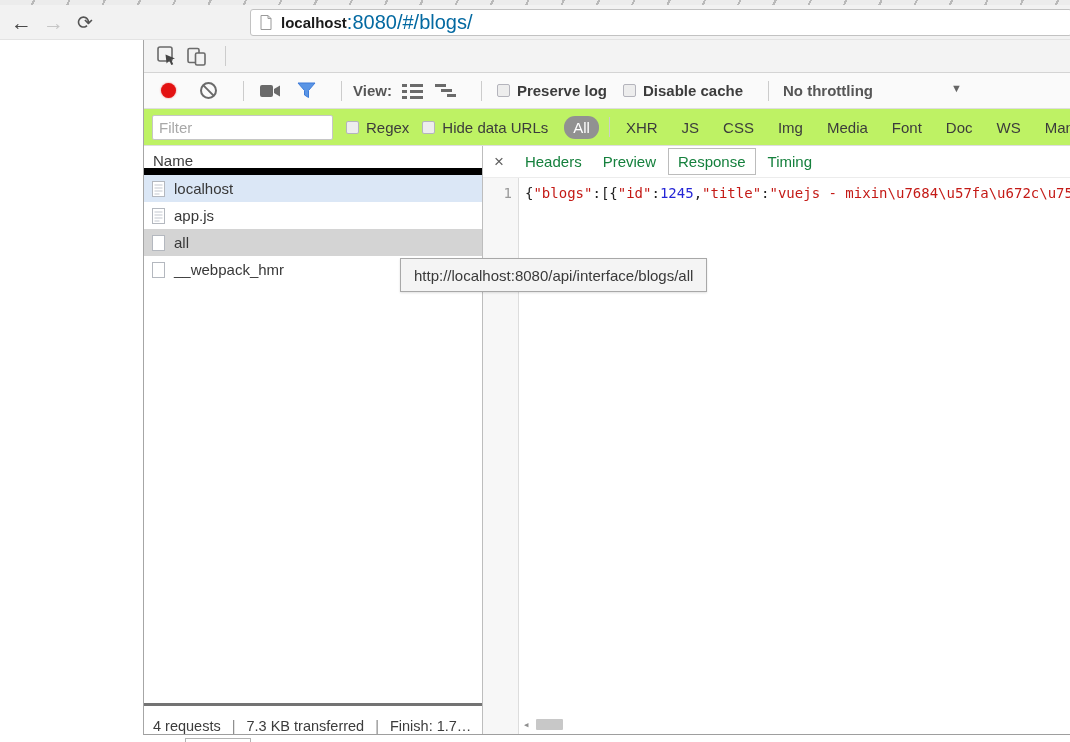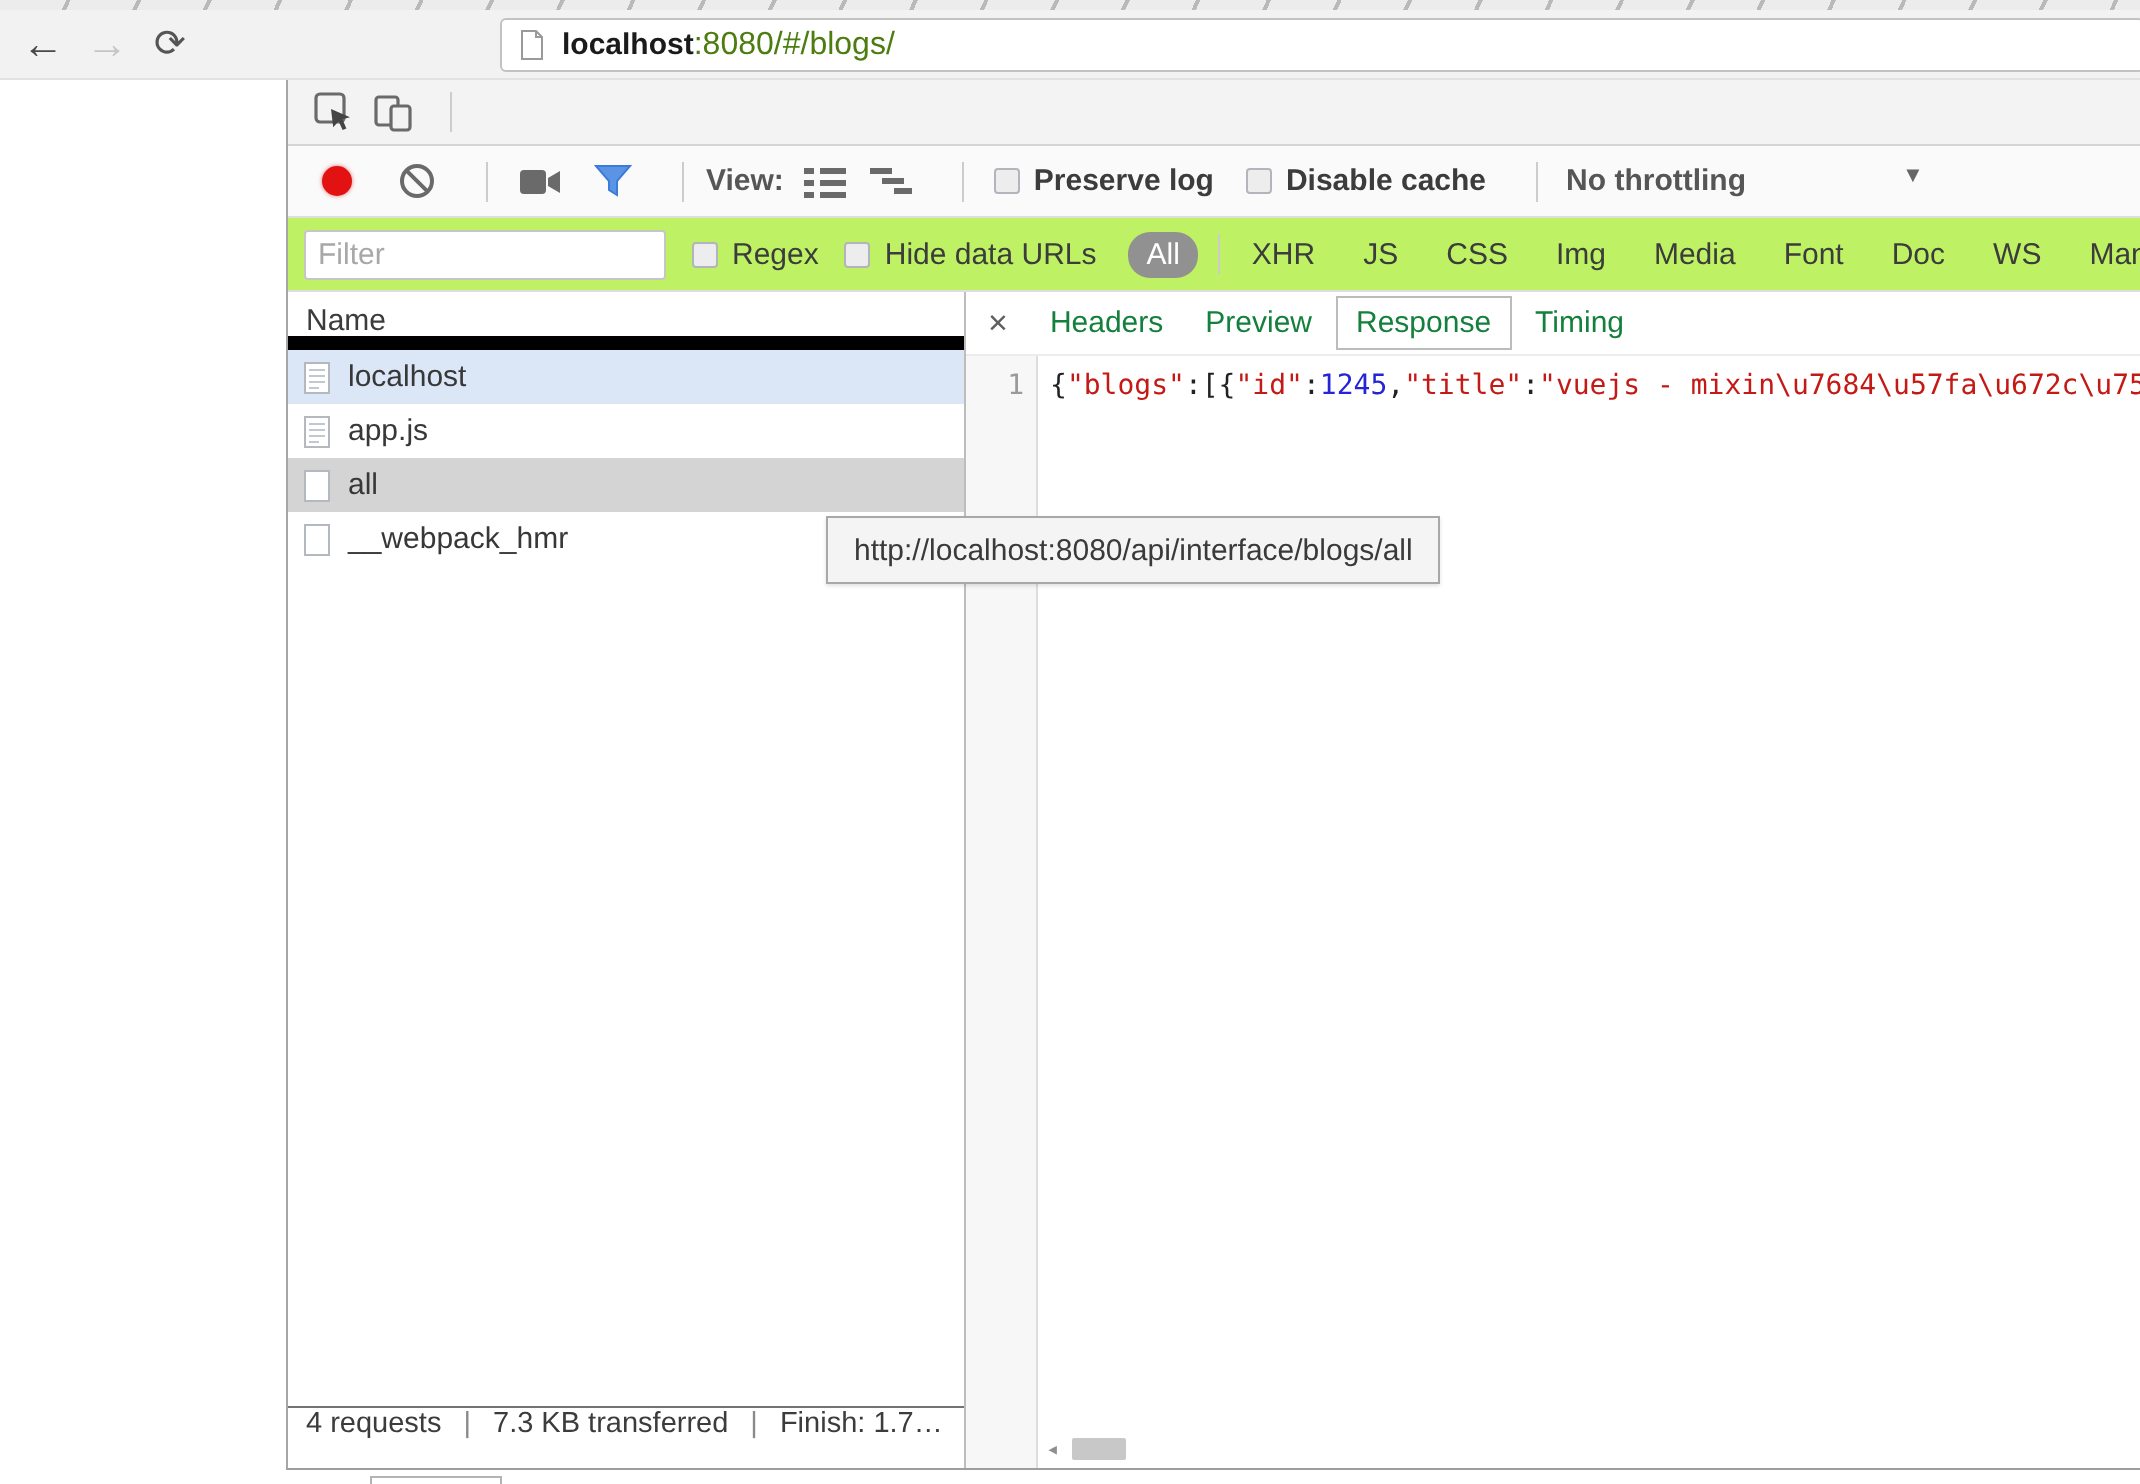--- a/index.html
+++ b/index.html
@@ -14,21 +14,21 @@
     background:#f2f2f2; border-bottom:1px solid #e3e3e3; display:flex; align-items:center; }
   .nav-icon { font-size:21px; line-height:1; margin-left:11px; cursor:default; }
   .nav-back { color:#4a4a4a; }
   .nav-fwd  { color:#c6c6c6; }
   .nav-reload { color:#555; font-size:19px; margin-left:13px; }
   .url-bar { position:absolute; left:250px; top:4px; height:27px; width:822px;
     background:#fff; border:1px solid #c2c2c2; border-radius:3px;
     display:flex; align-items:center; padding-left:9px; }
   .url-bar .page-ico { margin-right:9px; }
   .url-host { font-size:15px; color:#1b1b1b; font-weight:bold; }
-  .url-rest { font-size:16px; color:#4d7c0f; }
+  .url-rest { font-size:20px; color:#0369a1; }
 
   
   #page-left { position:absolute; top:40px; left:0; width:143px; height:702px; background:#fff; }
   #bottom-strip { position:absolute; top:735px; left:143px; width:927px; height:7px; background:#fff; }
   #page-partial-box { position:absolute; top:738px; left:185px; width:66px; height:12px;
     background:#fff; border:1px solid #b3b3b3; }
 
   
   #devtools { position:absolute; top:40px; left:143px; width:927px; height:695px;
     background:#fff; border-left:1px solid #a6a6a6; border-bottom:1px solid #9e9e9e;
@@ -72,22 +72,22 @@
   
   #requests-pane { width:339px; flex:0 0 339px; border-right:1px solid #bdbdbd;
     display:flex; flex-direction:column; min-height:0; }
   #name-header { height:29px; flex:0 0 29px; line-height:29px; padding-left:9px;
     border-bottom:7px solid #000000; color:#3c3c3c; }
   #req-rows { flex:1; min-height:0; }
   .req-row { height:27px; display:flex; align-items:center; padding-left:8px; color:#383838; cursor:default; }
   .req-row.sel { background:#dbe7f6; }
   .req-row.hov { background:#d4d4d4; }
   .req-ico { display:flex; align-items:center; margin-right:9px; }
-  #status-bar { height:31px; flex:0 0 31px; border-top:1px solid #737373;
-    display:flex; align-items:flex-start; padding-left:9px; font-size:14.5px; color:#3c3c3c; }
+  #status-bar { height:31px; flex:0 0 31px; border-top:3px solid #737373;
+    display:flex; align-items:flex-end; padding-left:9px; font-size:14.5px; color:#3c3c3c; }
   .st-seg { white-space:nowrap; }
   .st-sep { color:#8a8a8a; margin:0 11px; }
 
   
   #detail-pane { flex:1; display:flex; flex-direction:column; min-width:0; position:relative; }
   #detail-tabs { height:32px; flex:0 0 32px; display:flex; align-items:center; border-bottom:1px solid #ececec; }
   .close-x { font-size:17px; color:#5f5f5f; margin:0 12px 0 11px; cursor:default; }
   .detail-tab { padding:4px 9px; margin-right:3px; color:#15803d; cursor:default; white-space:nowrap; }
   .detail-tab.boxed { border:1px solid #bcbcbc; background:#fff; }
   #source-view { flex:1; display:flex; min-height:0; position:relative;
@@ -97,21 +97,21 @@
   #code-area { flex:1; min-width:0; overflow:hidden; white-space:nowrap; padding:5px 0 0 6px; line-height:20px; }
   .tok-string { color:#c41a16; }
   .tok-number { color:#2525d6; }
   .tok-punct  { color:#222; }
   #h-scrollbar { position:absolute; bottom:3px; left:40px; right:4px; height:13px;
     display:flex; align-items:center; }
   .sb-arrow { color:#8f8f8f; font-size:11px; line-height:1; }
   .sb-thumb { width:27px; height:11px; background:#c8c8c8; margin-left:6px; border-radius:1px; }
 
   
-  #url-tooltip { position:absolute; left:413px; top:258px; height:34px;
+  #url-tooltip { position:absolute; left:400px; top:258px; height:34px;
     background:#f4f4f4; border:1px solid #a8a8a8; display:flex; align-items:center;
     padding:0 13px; font-size:15px; color:#3a3a3a; white-space:nowrap; z-index:5;
     box-shadow:0 1px 2px rgba(0,0,0,.12); }
 </style>
 </head>
 <body>
 
 <div id="hatch"></div>
 <div id="browser-toolbar">
   <span class="nav-icon nav-back">←</span>

